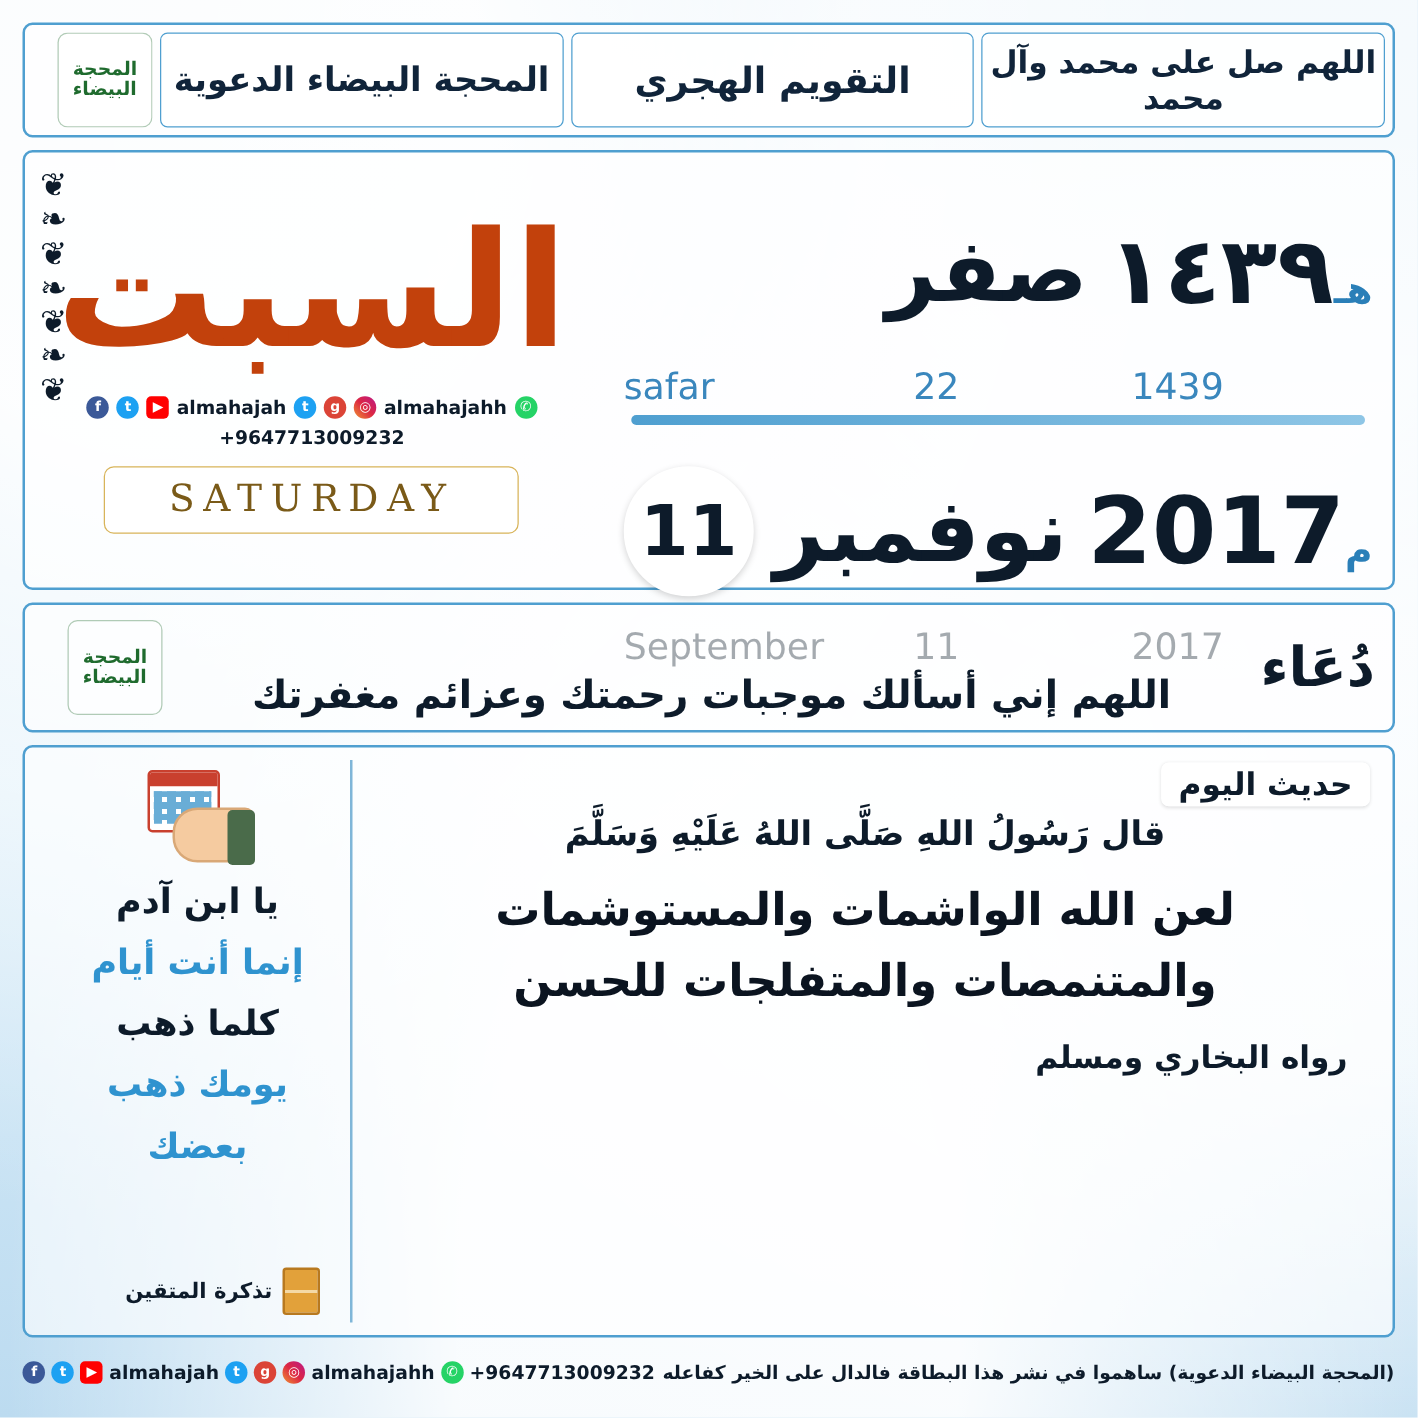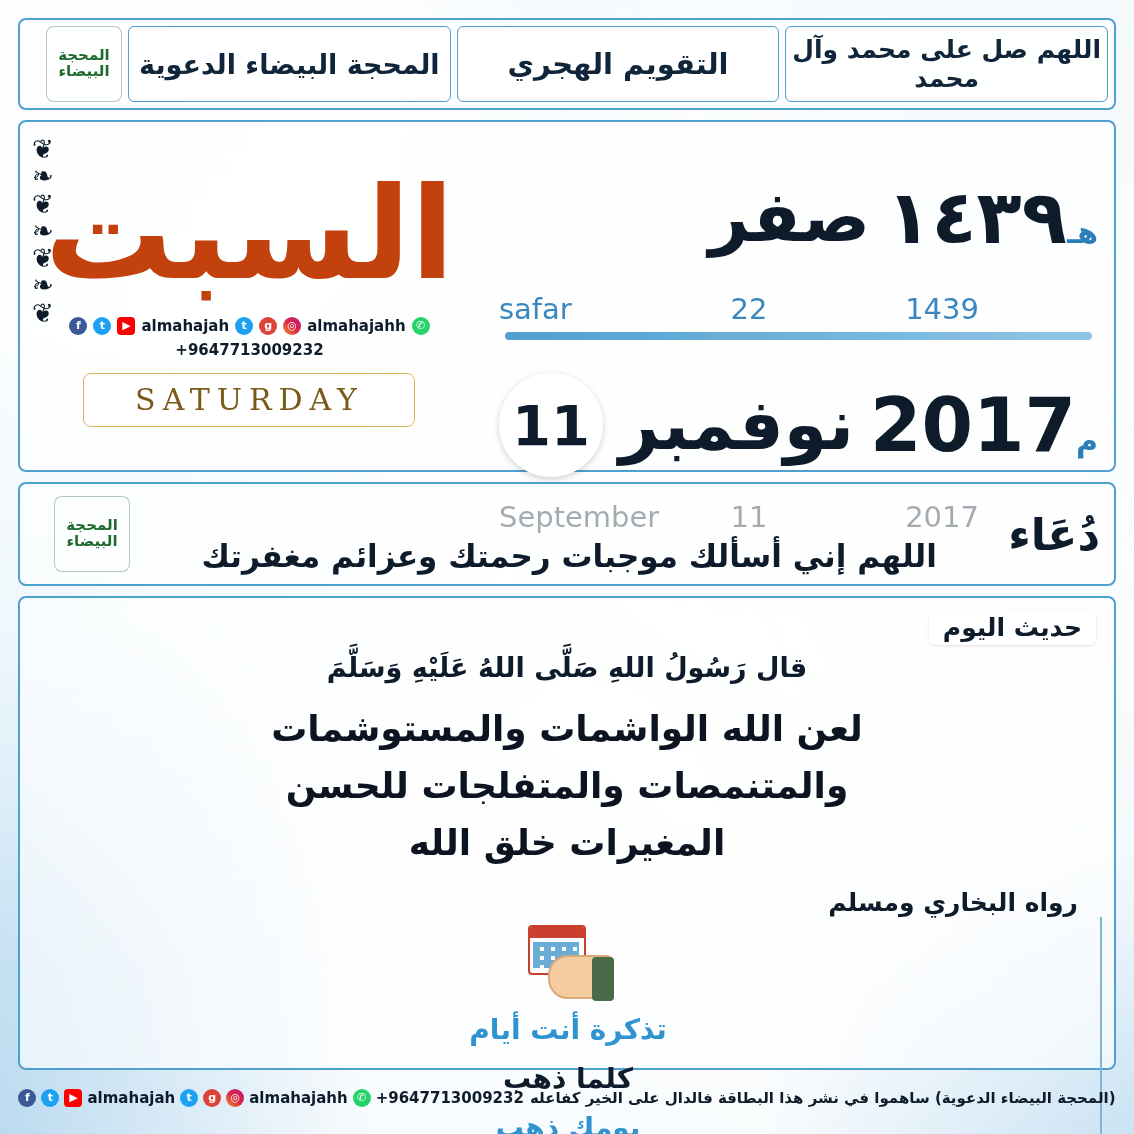--- a/index.html
+++ b/index.html
@@ -32,21 +32,21 @@
     color:#10243a;font-weight:bold;overflow:hidden;
   }
   .banner-cell.logo{flex:0 0 96px;border:none;background:transparent;}
   .b1{font-size:25px;letter-spacing:-1px;}
   .b2{font-size:29px;}
   .b3{font-size:27px;}
   .logo-badge{
     width:74px;height:74px;border-radius:8px;background:rgba(255,255,255,.55);
     display:flex;align-items:center;justify-content:center;
     color:#1f6b2e;font-size:15px;font-weight:bold;line-height:1.05;
-    border:1px solid rgba(31,107,46,.35);text-align:center;margin-left:20px;
+    border:1px solid rgba(31,107,46,.35);text-align:left;margin-left:20px;
   }
 
   
   .date-card{height:352px;margin-bottom:10px;display:flex;flex-direction:row;}
   .date-left{flex:0 0 620px;padding:10px 16px 10px 10px;box-sizing:border-box;}
   .date-right{flex:1;position:relative;padding:6px 10px 6px 0;box-sizing:border-box;}
 
   .hijri-row,.greg-row{display:flex;align-items:center;justify-content:flex-start;gap:16px;height:150px;}
   .hijri-row{padding-top:10px;}
   .divider{height:8px;background:linear-gradient(90deg,#4f9fd0,#8fc6e6);border-radius:4px;margin:6px 6px 10px 6px;}
@@ -95,21 +95,21 @@
     color:#0d1b2a;font-size:26px;text-align:center;line-height:1.05;overflow:hidden;
   }
 
   
   .dua{height:104px;margin-bottom:10px;display:flex;align-items:center;padding:0 14px;gap:14px;}
   .dua-label{font-size:44px;font-weight:bold;color:#0d1b2a;white-space:nowrap;}
   .dua-text{flex:1;text-align:center;font-size:31px;font-weight:bold;color:#0d1b2a;margin-top:44px;}
   .dua-logo{flex:0 0 84px;display:flex;align-items:center;justify-content:center;}
 
   
-  .hadith{height:474px;display:flex;flex-direction:column;padding:10px 12px;box-sizing:border-box;}
+  .hadith{height:474px;display:flex;flex-direction:row;padding:10px 12px;box-sizing:border-box;}
   .hadith-main{flex:1;position:relative;padding:4px 10px 0 10px;box-sizing:border-box;}
   .hadith-side{
     flex:0 0 250px;border-right:2px solid #7fb6d8;padding:6px 10px 6px 14px;box-sizing:border-box;
     display:flex;flex-direction:column;align-items:center;
   }
   .hadith-badge{
     position:absolute;top:2px;right:6px;background:rgba(255,255,255,.9);
     border-radius:6px;padding:3px 14px;font-size:25px;font-weight:bold;color:#0d1b2a;
     box-shadow:0 1px 3px rgba(0,0,0,.12);
   }
@@ -226,34 +226,34 @@
     </div>
   </div>
 
   <div class="card hadith">
 
     <div class="hadith-main">
       <div class="hadith-badge">حديث اليوم</div>
       <div class="qaal">قال رَسُولُ اللهِ صَلَّى اللهُ عَلَيْهِ وَسَلَّمَ</div>
       <div class="hadith-text">لعن الله الواشمات والمستوشمات</div>
       <div class="hadith-text">والمتنمصات والمتفلجات للحسن</div>
-      <div class="hadith-text">المغيرات خلق الله</div>
       <div class="rawah">رواه البخاري ومسلم</div>
     </div>
 
     <div class="hadith-side">
       <div class="hand">
         <div class="cal-ico">
             <div class="cal-dots"></div>
           </div>
         <div class="hand-shape"></div>
         <div class="hand-cuff"></div>
       </div>
       <div class="side-ar">
-        <div class="blue">تذكرة أنت أيام</div>
+        <div>يا ابن آدم</div>
+        <div class="blue">إنما أنت أيام</div>
         <div>كلما ذهب</div>
         <div class="blue">يومك ذهب</div>
         <div class="blue">بعضك</div>
       </div>
       <div class="hourglass">
         <span class="hg"></span>
         <span class="side-foot">تذكرة المتقين</span>
       </div>
     </div>
   </div>

